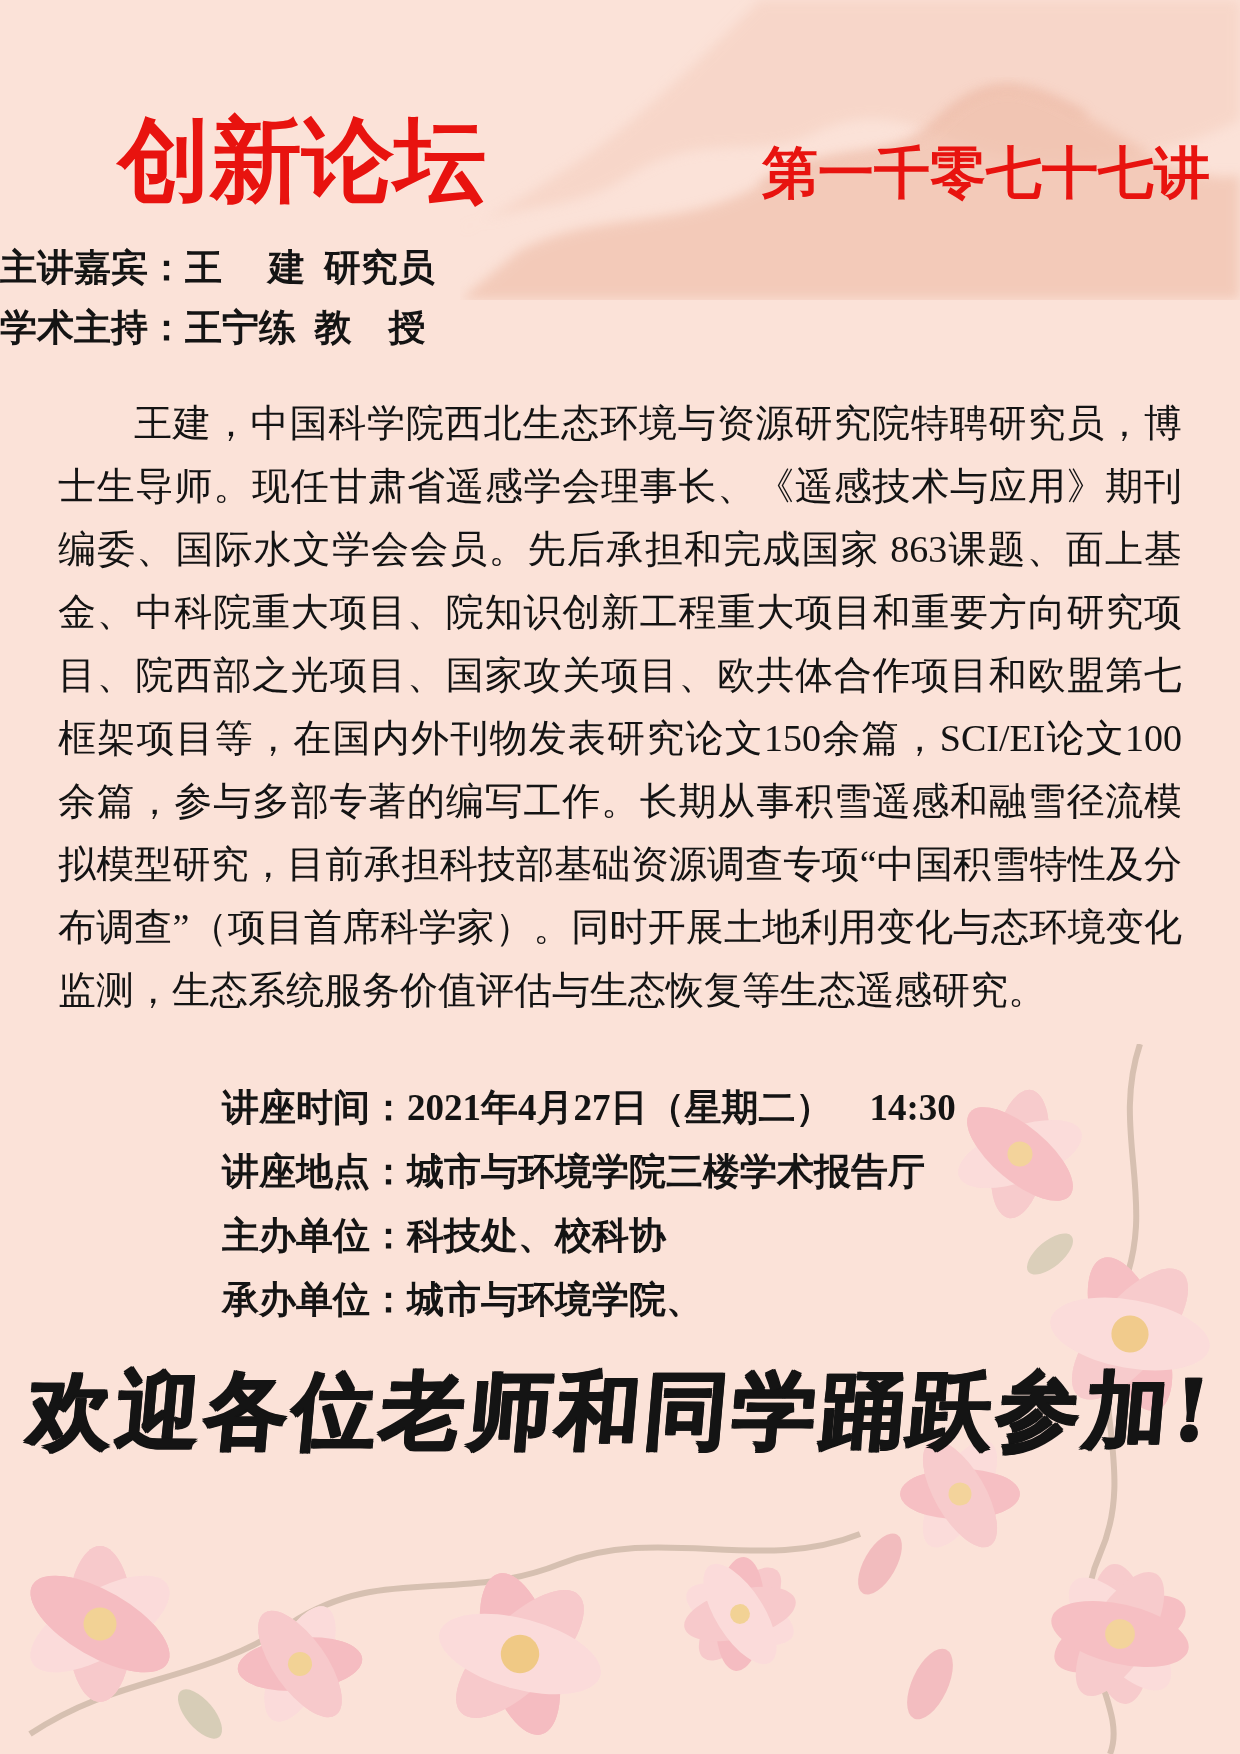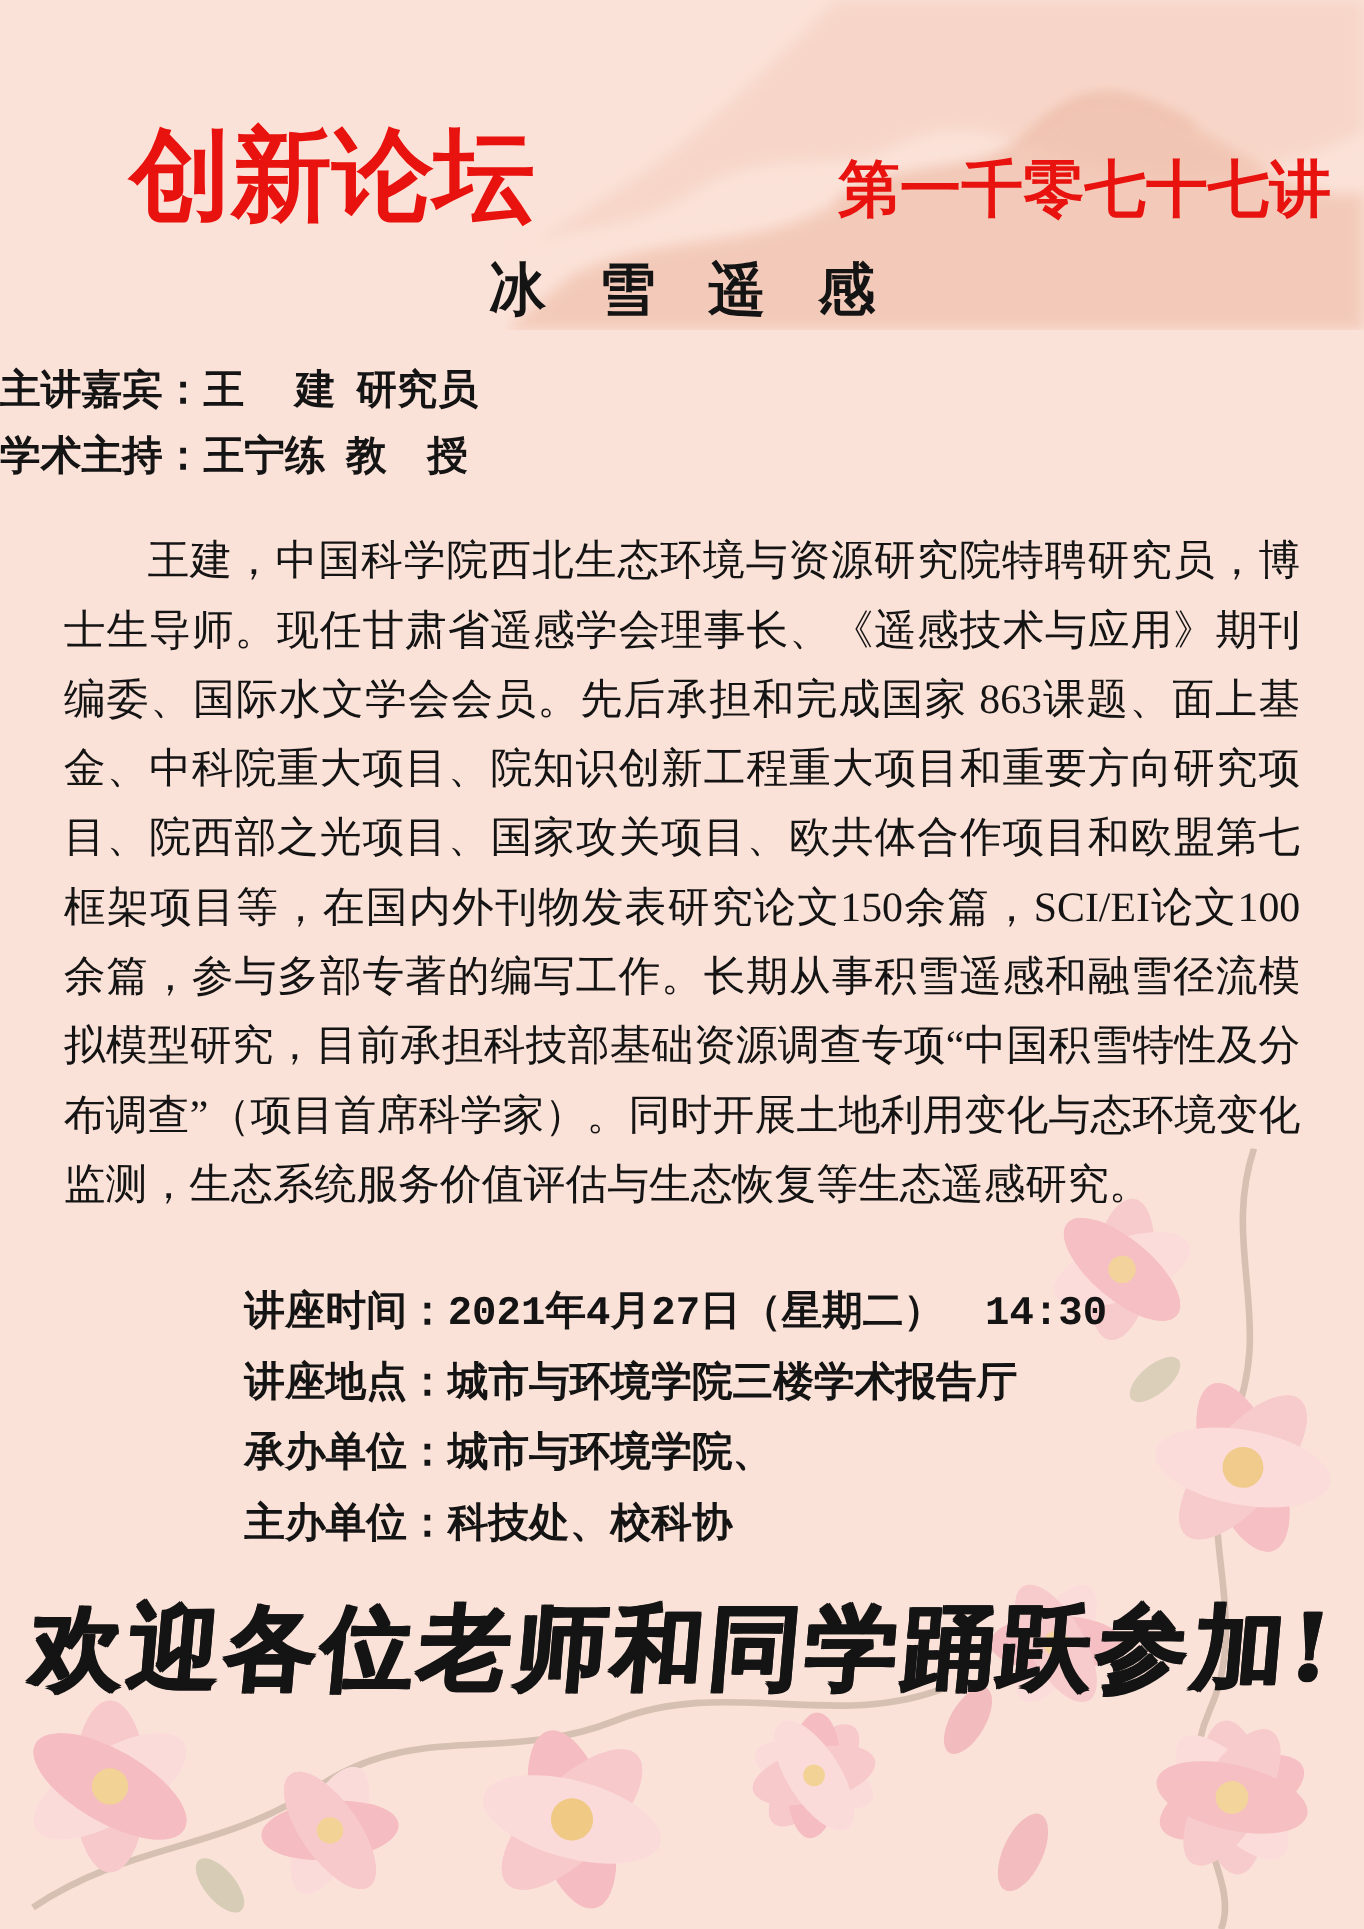--- a/index.html
+++ b/index.html
@@ -89,21 +89,20 @@
     text-align: justify;
     text-indent: 2em;
   }
 
   .details { margin: 54px 0 0 222px; }
   .detail-row {
     font-size: 37px;
     font-weight: bold;
     line-height: 64px;
     white-space: pre;
-    font-family: Liberation Mono, monospace;
   }
   .detail-row.continuation { padding-left: 168px; }
 
   .welcome {
     margin-top: 22px;
     text-align: center;
     font-family: "DejaVu Serif", serif;
     font-size: 84px;
     font-weight: bold;
     transform: skewX(-5deg);
@@ -213,32 +212,31 @@
 
   <div class="content">
 
     <div class="header">
       <div class="title-block">
         <span class="forum-title">创新论坛</span>
         <span class="lecture-number">第一千零七十七讲</span>
       </div>
     </div>
 
-    <h1 class="lecture-title">冰雪遥感</h1>
 
     <div class="speaker-lines">
       <p class="line"><span>主讲嘉宾：</span><span>王　 建  研究员</span></p>
       <p class="line"><span>学术主持：</span><span>王宁练  教　授</span></p>
     </div>
 
     <p class="bio">王建，中国科学院西北生态环境与资源研究院特聘研究员，博士生导师。现任甘肃省遥感学会理事长、《遥感技术与应用》期刊编委、国际水文学会会员。先后承担和完成国家 863课题、面上基金、中科院重大项目、院知识创新工程重大项目和重要方向研究项目、院西部之光项目、国家攻关项目、欧共体合作项目和欧盟第七框架项目等，在国内外刊物发表研究论文150余篇，SCI/EI论文100余篇，参与多部专著的编写工作。长期从事积雪遥感和融雪径流模拟模型研究，目前承担科技部基础资源调查专项“中国积雪特性及分布调查”（项目首席科学家）。同时开展土地利用变化与态环境变化监测，生态系统服务价值评估与生态恢复等生态遥感研究。</p>
 
     <div class="details">
       <div class="detail-row"><span>讲座时间：</span><span>2021年4月27日（星期二）　14:30</span></div>
       <div class="detail-row"><span>讲座地点：</span><span>城市与环境学院三楼学术报告厅</span></div>
+      <div class="detail-row"><span>主办单位：</span><span>科技处、校科协</span></div>
       <div class="detail-row"><span>承办单位：</span><span>城市与环境学院、</span></div>
-      <div class="detail-row"><span>主办单位：</span><span>科技处、校科协</span></div>
     </div>
 
     <div class="welcome">欢迎各位老师和同学踊跃参加!</div>
 
   </div>
 </div>
 
 </body></html>

